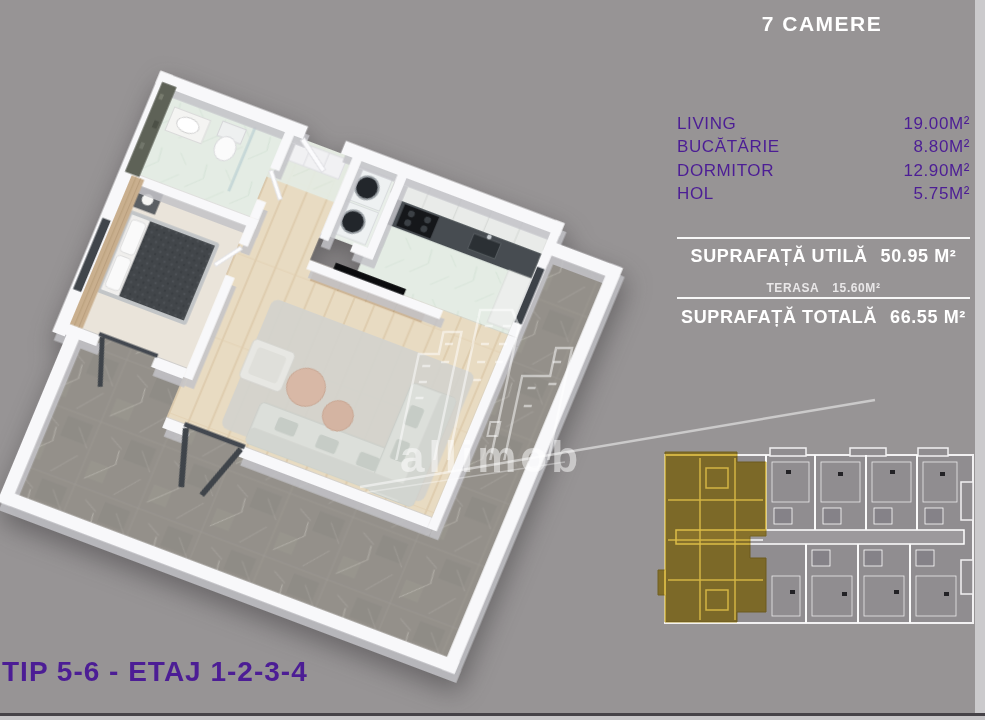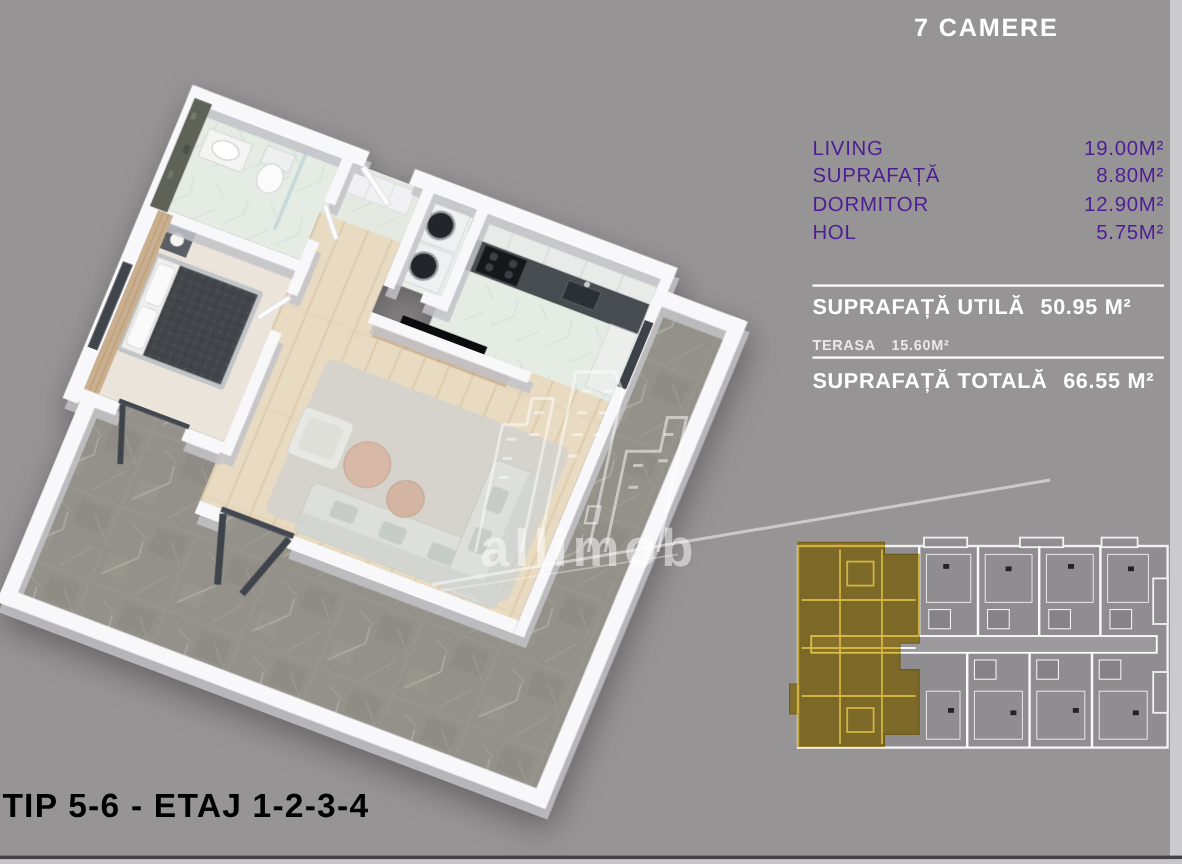--- a/index.html
+++ b/index.html
@@ -7,26 +7,26 @@
           font-family:"Liberation Sans",sans-serif;}
   svg text{font-family:"Liberation Sans",sans-serif;}
   
   .panel-title{position:absolute;left:668px;top:12px;width:308px;text-align:center;color:#ffffff;}
   .panel-title .l1{font-size:31px;font-weight:800;letter-spacing:1.5px;line-height:33px;}
   .panel-title .l2{font-size:21px;font-weight:800;letter-spacing:1.5px;line-height:23px;}
   .room-rows{position:absolute;left:677px;top:112px;width:293px;}
   .room-row{display:flex;justify-content:space-between;height:23.3px;line-height:23.3px;
             font-size:17px;color:#4c1d95;letter-spacing:.6px;}
   .divider{position:absolute;left:677px;width:293px;height:2px;background:rgba(255,255,255,.92);}
-  .sum-row{position:absolute;left:677px;width:293px;display:flex;justify-content:flex-start;
+  .sum-row{position:absolute;left:677px;width:293px;display:flex;justify-content:center;
            font-size:18px;color:#ffffff;font-weight:800;letter-spacing:.6px;gap:13px;}
   .sum-row.light{font-weight:700;font-size:12px;color:#e9e7e8;margin-top:12px;}
   
   .type-label{position:absolute;left:2px;top:656px;font-size:28px;font-weight:800;
-              color:#000000;letter-spacing:1px;}
+              color:#4c1d95;letter-spacing:1px;}
   
   .right-strip{position:absolute;left:975px;top:0;width:10px;height:720px;background:#cbcacc;}
   .bottom-dark{position:absolute;left:0;top:713px;width:985px;height:3px;background:#454247;}
   .bottom-light{position:absolute;left:0;top:716px;width:985px;height:4px;background:#c6c5c7;}
   #apartment{filter:drop-shadow(6px 10px 14px rgba(40,38,40,.45));}
   .scene{position:absolute;left:0;top:0;}
 </style>
 </head>
 <body>
 
@@ -281,21 +281,21 @@
   <div class="panel-title">
     <div class="l2">7 CAMERE</div>
   </div>
 
   <div class="room-rows">
     <div class="room-row">
       <span>LIVING</span>
       <span>19.00M²</span>
     </div>
     <div class="room-row">
-      <span>SUPRAFAȚĂ</span>
+      <span>BUCĂTĂRIE</span>
       <span>8.80M²</span>
     </div>
     <div class="room-row">
       <span>DORMITOR</span>
       <span>12.90M²</span>
     </div>
     <div class="room-row">
       <span>HOL</span>
       <span>5.75M²</span>
     </div>

